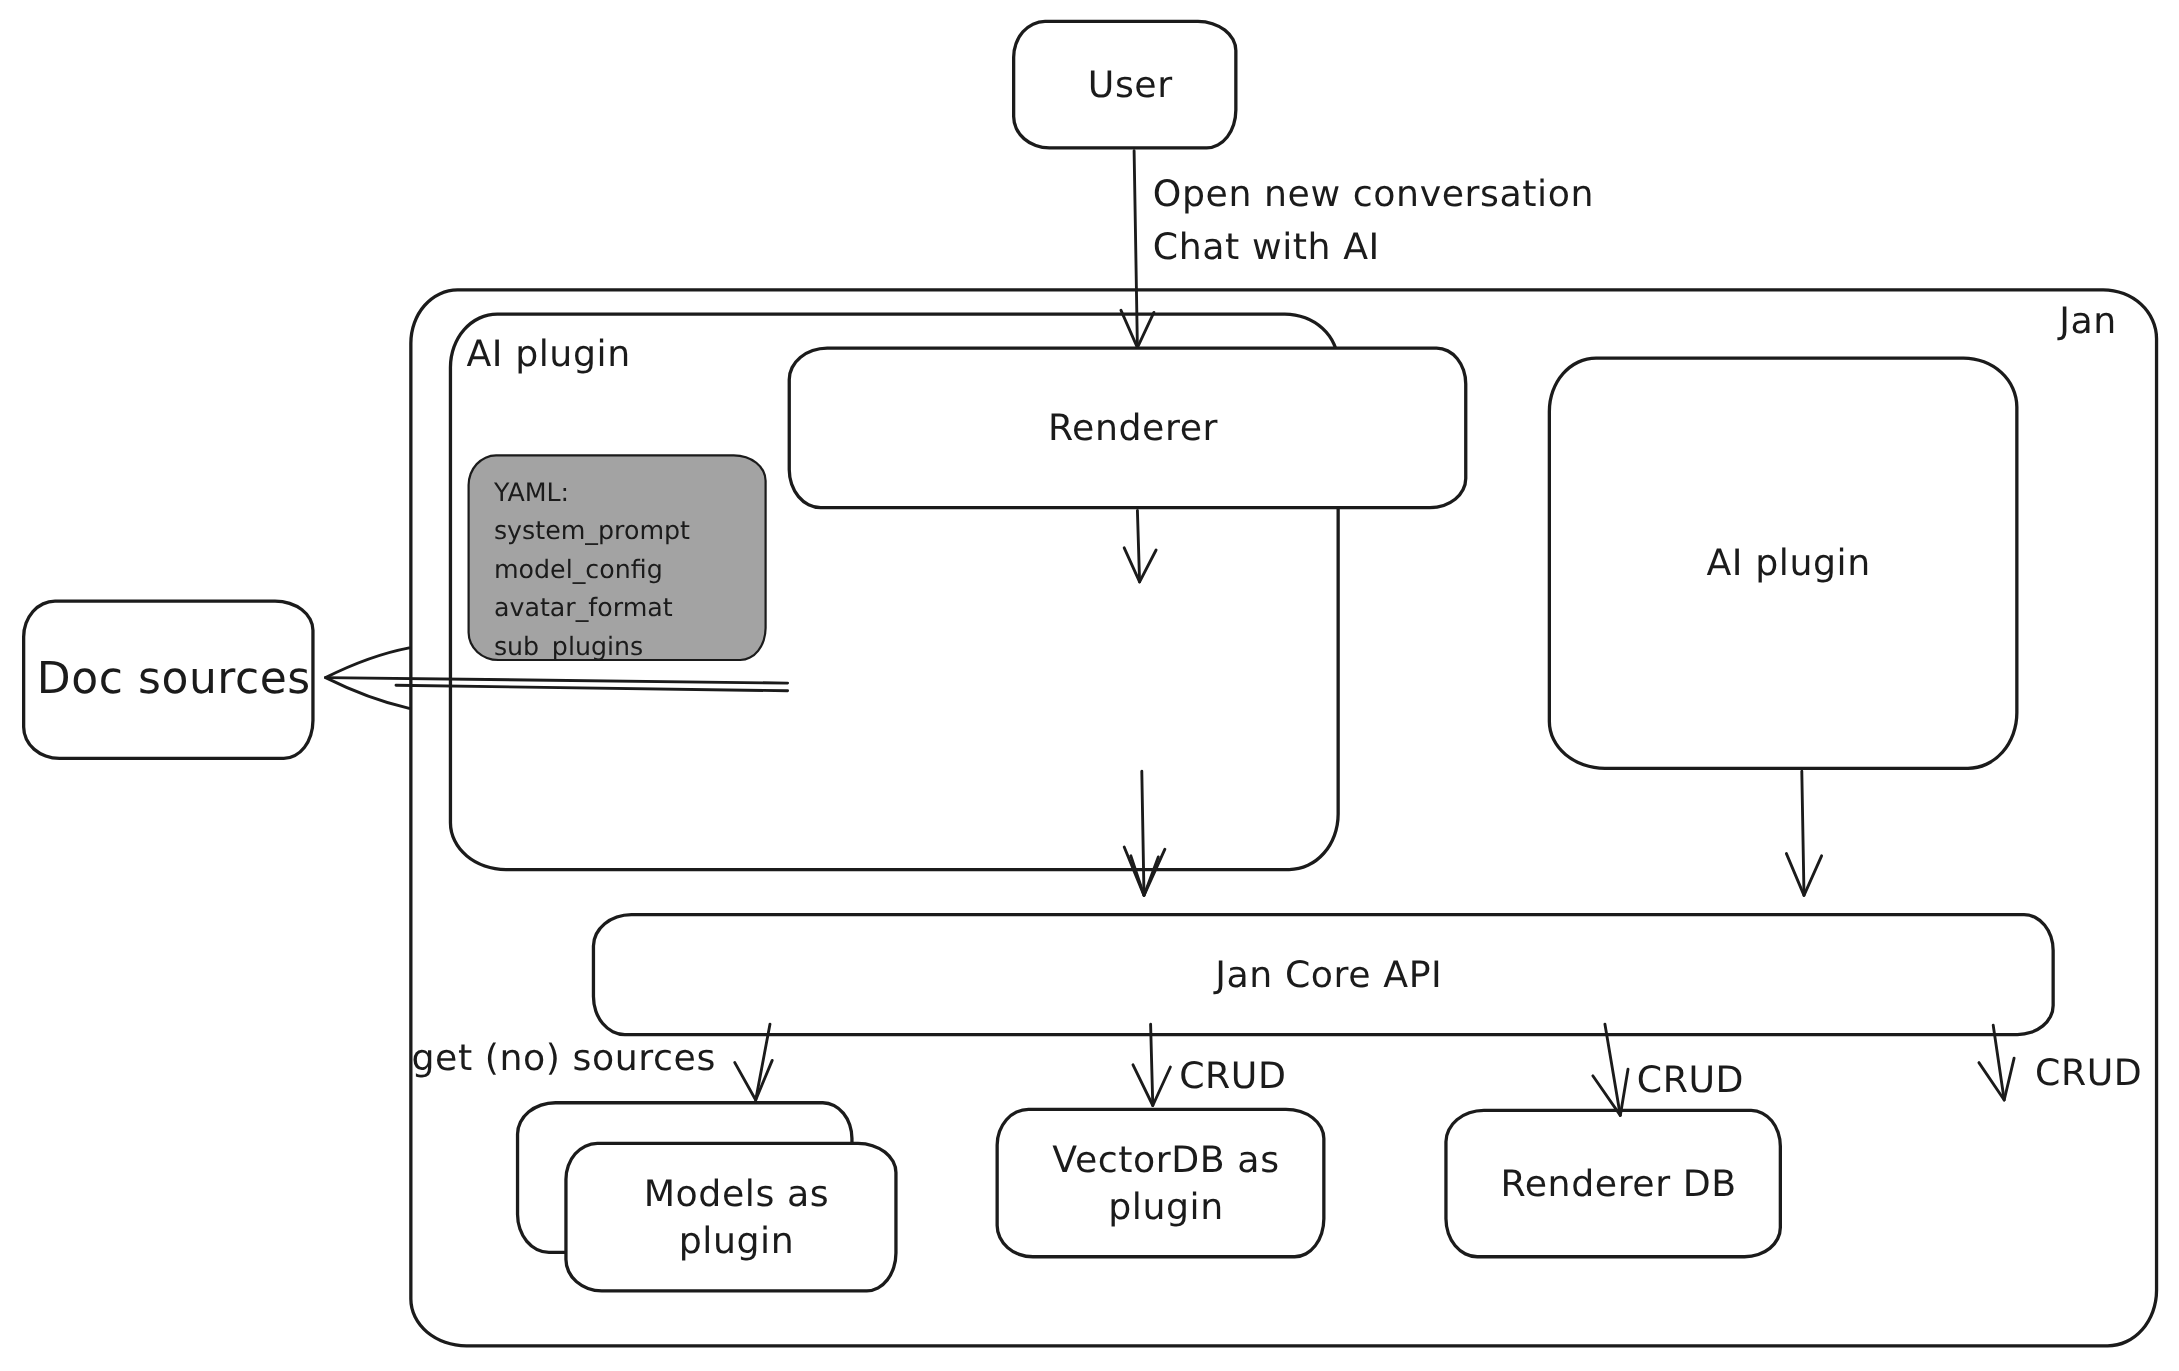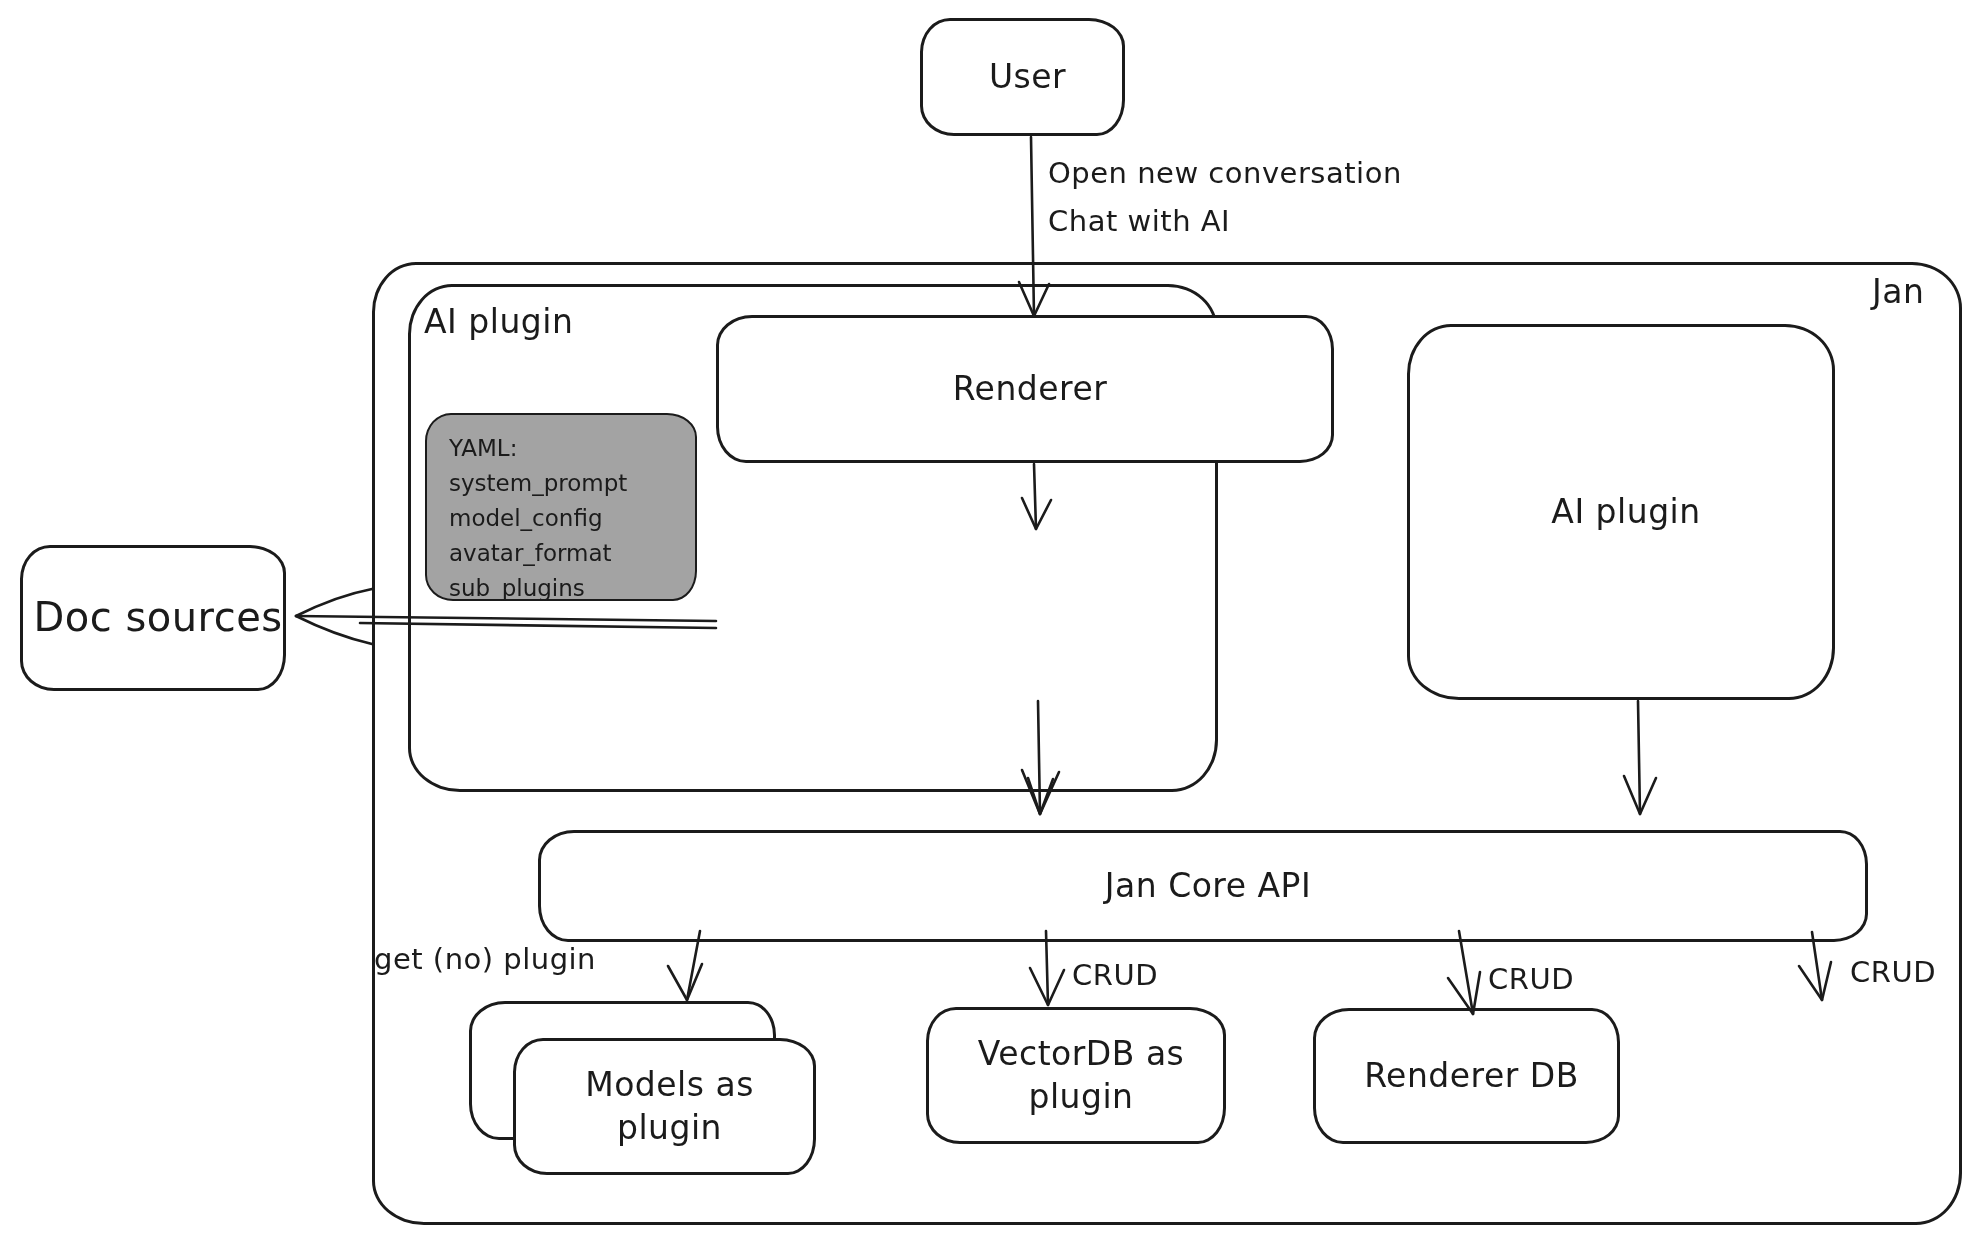--- a/index.html
+++ b/index.html
@@ -37,21 +37,21 @@
   }
   .container-label {
     position: absolute;
     font-size: 33px;
     letter-spacing: 0.5px;
     color: #1b1b1b;
     white-space: nowrap;
   }
   .edge-label {
     position: absolute;
-    font-size: 29px;
+    font-size: 33px;
     letter-spacing: 0.5px;
     color: #1b1b1b;
     white-space: nowrap;
   }
   .yaml-note {
     position: absolute;
     border: 2.5px solid #1b1b1b;
     background: #a3a3a3;
     box-sizing: border-box;
     border-radius: 26px 30px 24px 28px / 28px 24px 30px 26px;
@@ -114,31 +114,31 @@
   </div>
 
   <div class="node sk-a" style="left:20px; top:545px; width:266px; height:146px;">
     <span class="node-label" style="font-size:40px;">Doc sources</span>
   </div>
 
   <div class="node sk-b" style="left:538px; top:818px; width:1330px; height:112px;margin-top:12px;">
     <span class="node-label">Jan Core API</span>
   </div>
 
-  <div class="edge-label" style="left:374px; top:942px;">get (no) plugin</div>
+  <div class="edge-label" style="left:374px; top:942px;">get (no) sources</div>
   <div class="edge-label" style="left:1072px; top:958px;">CRUD</div>
   <div class="edge-label" style="left:1488px; top:962px;">CRUD</div>
   <div class="edge-label" style="left:1850px; top:955px;">CRUD</div>
 
   <div class="node sk-b" style="left:469px; top:1001px; width:307px; height:139px;"></div>
   <div class="node sk-a" style="left:513px; top:1038px; width:303px; height:137px;">
     <span class="node-label two-line">Models as plugin</span>
   </div>
 
-  <div class="node sk-a" style="left:926px; top:1007px; width:300px; height:137px;">
+  <div class="node sk-a" style="left:905px; top:1007px; width:300px; height:137px;">
     <span class="node-label two-line">VectorDB as plugin</span>
   </div>
 
   <div class="node sk-b" style="left:1313px; top:1008px; width:307px; height:136px;">
     <span class="node-label">Renderer DB</span>
   </div>
 
 
   <svg class="edges" viewBox="0 0 1981 1246" xmlns="http://www.w3.org/2000/svg">
 

